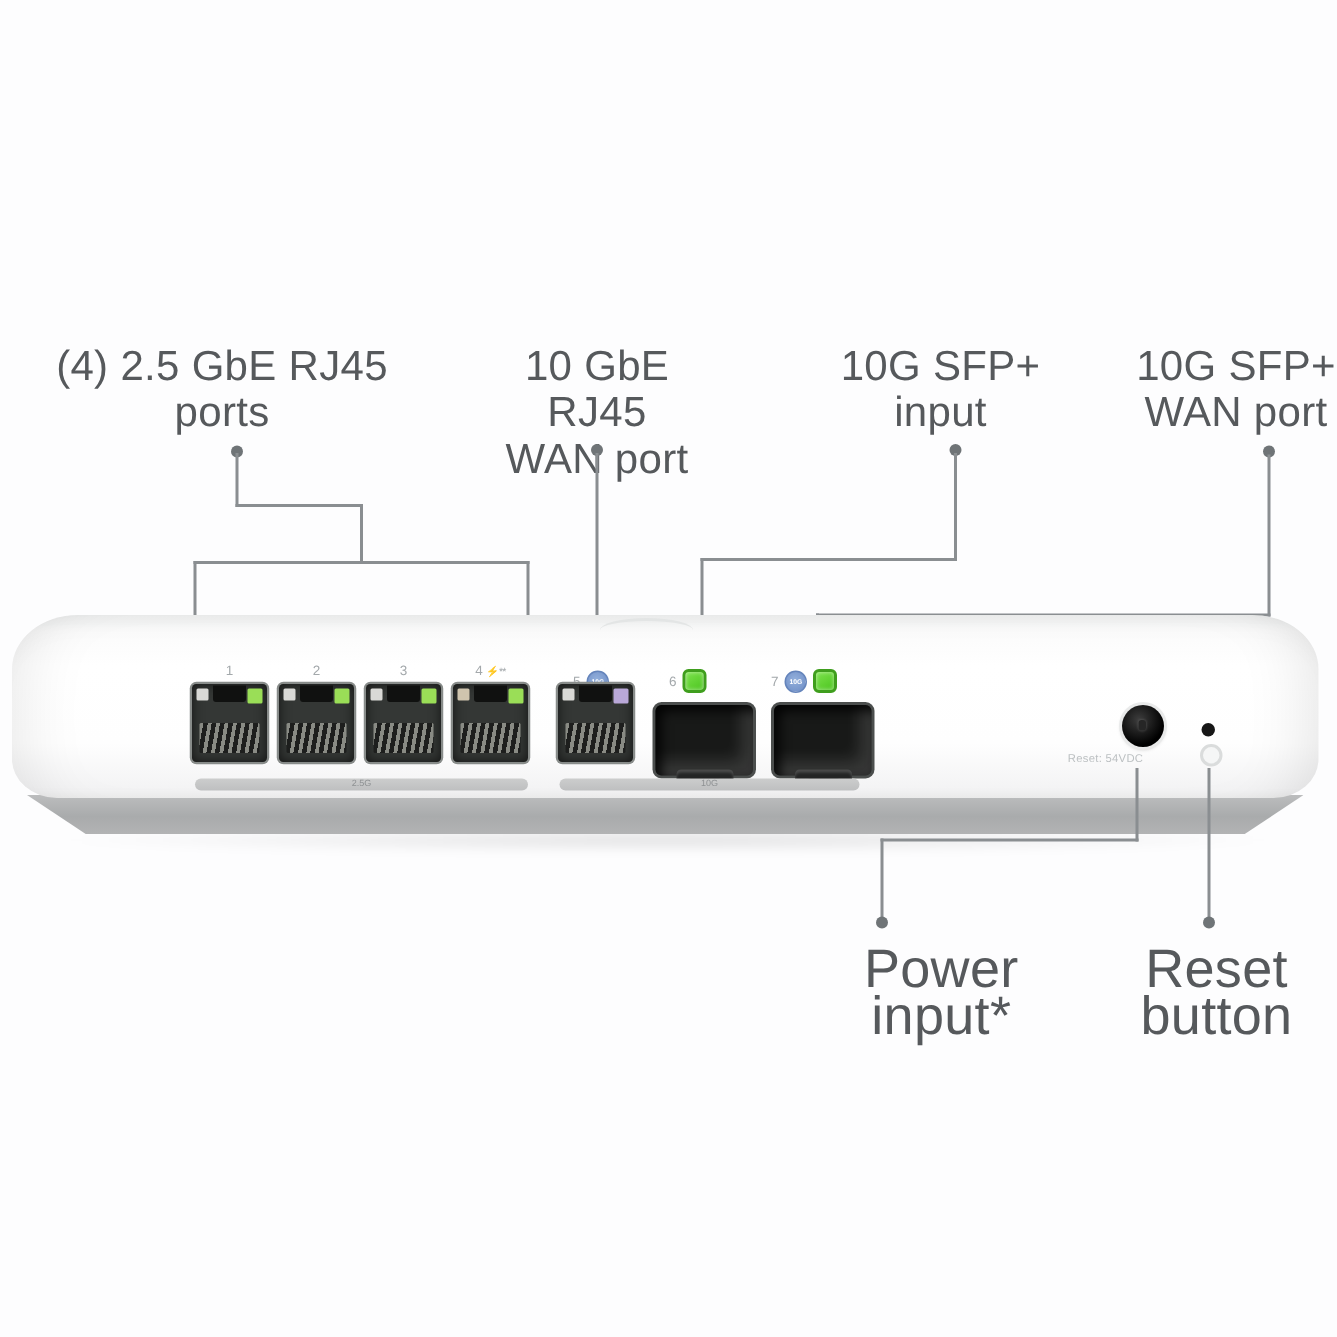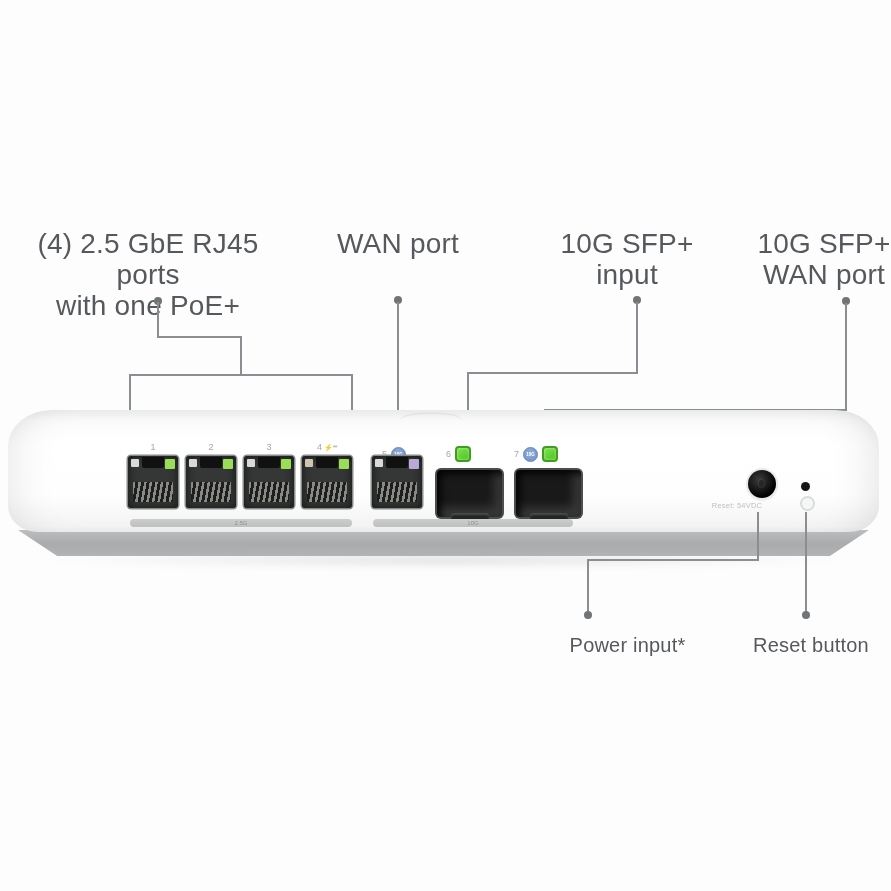--- a/index.html
+++ b/index.html
@@ -13,21 +13,21 @@
 
   
   .callout-label{
     position:absolute;
     color:#56595c;
     font-size:28px;
     line-height:31px;
     text-align:center;
     letter-spacing:.2px;
   }
-  .callout-label.small{font-size:20px;}
+  .callout-label.small{font-size:36px;}
 
   
   .cl{position:absolute;background:#8a8e91;}
   .cdot{position:absolute;width:8px;height:8px;border-radius:50%;background:#6f7477;}
 
   
   .device-body{
     position:absolute;left:8px;top:410px;width:871px;height:122px;
     border-radius:44px 44px 30px 30px / 36px 36px 26px 26px;
     background:linear-gradient(180deg,#f1f2f2 0%,#fbfbfb 9%,#ffffff 28%,#fefefe 70%,#f3f3f4 96%,#ececec 100%);
@@ -129,23 +129,23 @@
     border:2.5px solid #dadcdc;background:#f5f6f6;box-sizing:border-box;
   }
 </style>
 </head>
 <body>
 
 <div class="stage">
 
   <div class="callout-label" style="left:10px;top:228px;width:276px;">
     <div>(4) 2.5 GbE RJ45 ports</div>
-    <div>with one PoE+</div>
   </div>
   <div class="callout-label" style="left:320px;top:228px;width:156px;">
+    <div>10 GbE RJ45</div>
     <div>WAN port</div>
   </div>
   <div class="callout-label" style="left:560px;top:228px;width:134px;">
     <div>10G SFP+</div>
     <div>input</div>
   </div>
   <div class="callout-label" style="left:751px;top:228px;width:146px;">
     <div>10G SFP+</div>
     <div>WAN port</div>
   </div>

